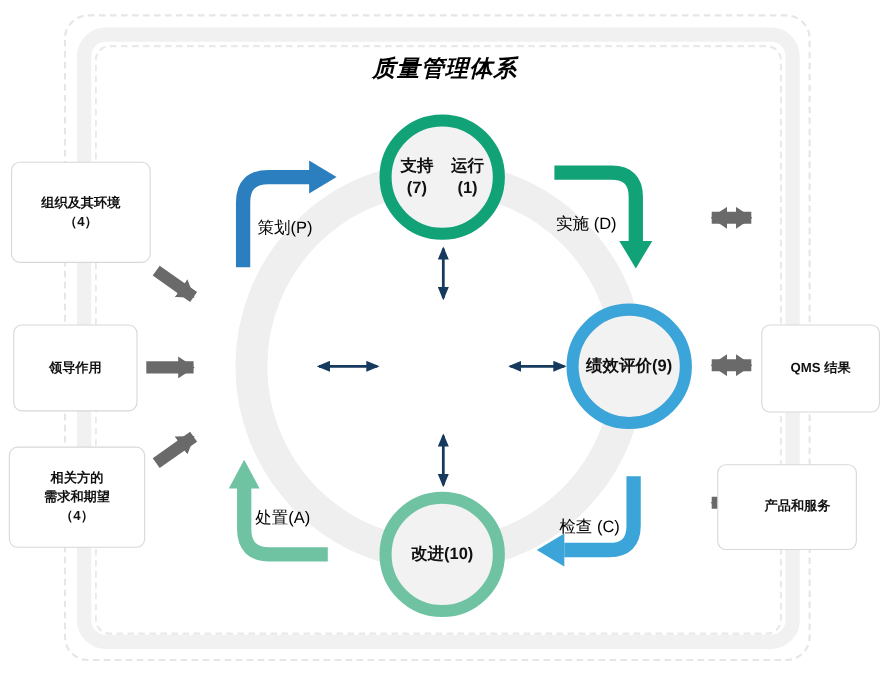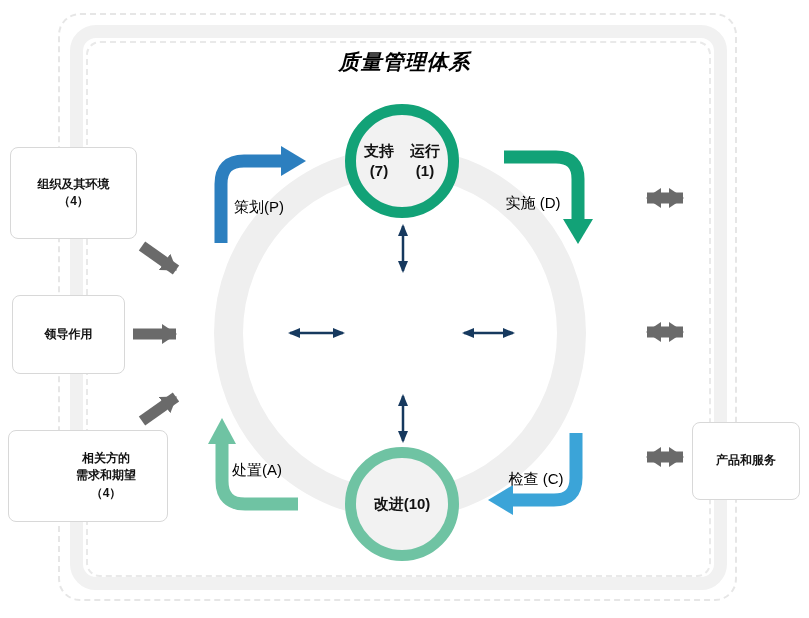--- a/index.html
+++ b/index.html
@@ -22,24 +22,24 @@
   .node-left{left:171px;top:276px;border:11px solid var(--blue);}
   .node-center{left:346px;top:276px;border:11px solid var(--navy);}
   .node-right{left:515px;top:276px;border:11px solid var(--light-blue);}
   .node-bottom{left:345px;top:447px;border:11px solid var(--seafoam);}
   
   .box{background:#fff;border:1.5px solid var(--box-border);border-radius:8px;
        display:flex;flex-direction:column;align-items:center;justify-content:center;
        font-size:12px;font-weight:bold;line-height:1.45;text-align:center;z-index:4;}
   .lbox1{left:10px;top:147px;width:125px;height:90px;}
   .lbox2{left:12px;top:295px;width:111px;height:77px;}
-  .lbox3{left:8px;top:430px;width:122px;height:90px;padding-left:36px;}
+  .lbox3{left:8px;top:406px;width:122px;height:90px;}
   .rbox1{left:692px;top:162px;width:106px;height:76px;}
   .rbox2{left:692px;top:295px;width:106px;height:78px;}
-  .rbox3{left:692px;top:422px;width:106px;height:76px;}
+  .rbox3{left:652px;top:422px;width:106px;height:76px;padding-left:19px;}
   
   .cyc{width:96px;text-align:center;font-size:15px;font-weight:normal;color:#000;z-index:3;}
   .cyc-plan{left:211px;top:198px;}
   .cyc-do{left:485px;top:194px;}
   .cyc-check{left:488px;top:458px;margin-top:12px;}
   .cyc-act{left:209px;top:461px;}
   
   svg.layer{position:absolute;left:0;top:0;z-index:2;}
   .bent{fill:none;stroke-width:13px;}
   .stroke-green{stroke:var(--green);} .fill-green{fill:var(--green);}
@@ -97,20 +97,24 @@
 
     <line x1="647" y1="198" x2="683" y2="198" class="fat" marker-start="url(#gray-head)" marker-end="url(#gray-head)"></line>
     <line x1="647" y1="332" x2="683" y2="332" class="fat" marker-start="url(#gray-head)" marker-end="url(#gray-head)"></line>
     <line x1="647" y1="457" x2="683" y2="457" class="fat" marker-start="url(#gray-head)" marker-end="url(#gray-head)"></line>
   </svg>
 
   <div class="abs node node-top">
     <div>支持 (7)</div>
     <div>运行 (1)</div>
   </div>
+  <div class="abs node node-right">
+    <div>绩效评价</div>
+    <div>(9)</div>
+  </div>
   <div class="abs node node-bottom">
     <div>改进</div>
     <div>(10)</div>
   </div>
 
   <div class="abs cyc cyc-plan">策划(P)</div>
   <div class="abs cyc cyc-do">实施 (D)</div>
   <div class="abs cyc cyc-check">检查 (C)</div>
   <div class="abs cyc cyc-act">处置(A)</div>
 
@@ -120,17 +124,20 @@
   </div>
   <div class="abs box lbox2">
     <div>领导作用</div>
   </div>
   <div class="abs box lbox3">
     <div>相关方的</div>
     <div>需求和期望</div>
     <div>（4）</div>
   </div>
 
+  <div class="abs box rbox2">
+    <div>QMS 结果</div>
+  </div>
   <div class="abs box rbox3">
     <div>产品和服务</div>
   </div>
 
 </div>
 
 </body></html>

